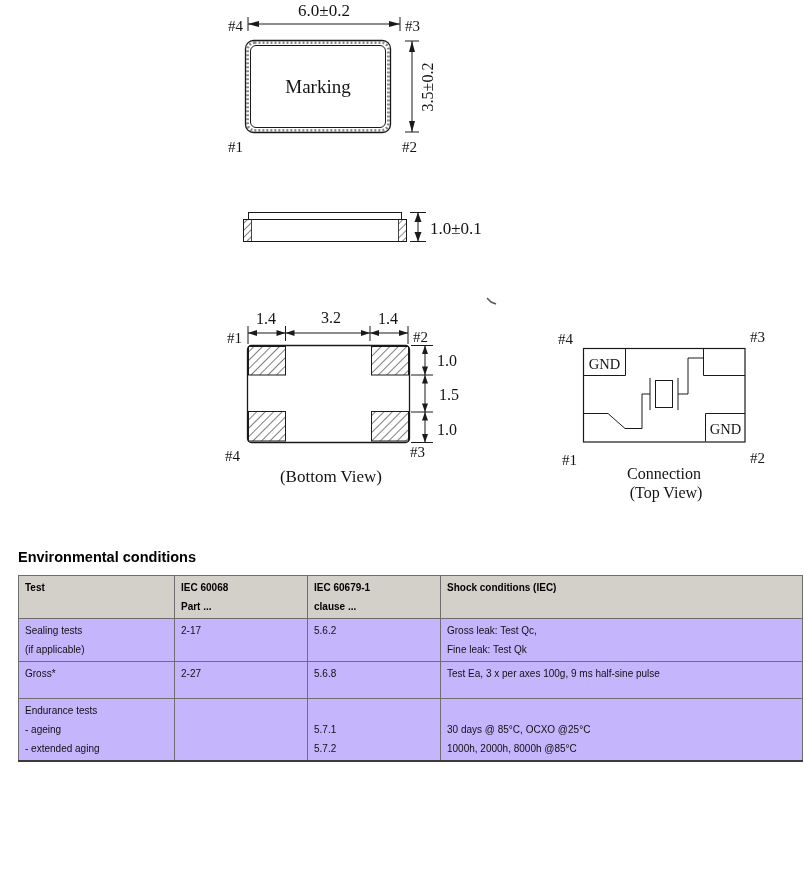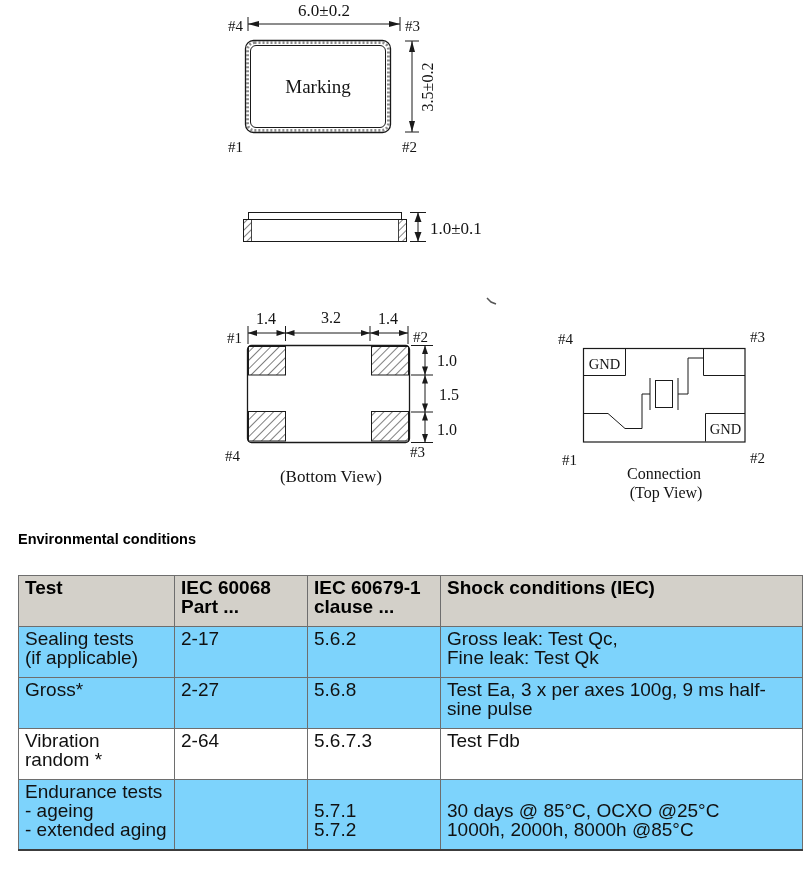--- a/index.html
+++ b/index.html
@@ -12,36 +12,36 @@
   
   svg text {
     font-family:"Liberation Serif","DejaVu Serif",serif;
     fill:#141414;
   }
   svg .ln { stroke:#1a1a1a; stroke-width:1; fill:none; }
   svg .thick { stroke:#1a1a1a; stroke-width:1.3; fill:#ffffff; }
   svg .arr { fill:#1a1a1a; stroke:none; }
   
   .section-title {
-    left:18px; top:531px; font-size:14.5px; font-weight:bold; color:#000;
+    left:18px; top:549px; font-size:14.5px; font-weight:bold; color:#000;
   }
   table.env {
     position:absolute; left:18px; top:575px; width:784px;
     border-collapse:collapse; table-layout:fixed;
     border:1px solid #6e6e6e; border-bottom:2px solid #3c3c3c;
   }
   table.env th, table.env td {
     border:1px solid #6e6e6e; vertical-align:top;
-    padding:2px 6px 10px 6px; font-size:19px; line-height:19px;
+    padding:2px 6px 2px 6px; font-size:10px; line-height:19px;
     white-space:pre-wrap; overflow:hidden;
   }
   table.env th {
     text-align:left; background:#d3d0c9; font-weight:bold; color:#000;
   }
-  tr.beige td { background:#7dd3fc; }
+  tr.beige td { background:#c4b5fd; }
   tr.white td { background:#ffffff; }
   .cell-center { text-align:left; }
 </style>
 </head>
 <body>
 
 <svg class="abs" style="left:185px; top:0px;" width="280" height="165" viewBox="0 0 280 165">
 
   <line class="ln" x1="63" y1="17" x2="63" y2="31"></line>
   <line class="ln" x1="215" y1="17" x2="215" y2="31"></line>
@@ -195,26 +195,20 @@
       <td class="cell-center">5.6.2</td>
       <td>Gross leak: Test Qc,
 Fine leak: Test Qk</td>
     </tr>
     <tr class="beige" style="height:37px">
       <td>Gross*</td>
       <td class="cell-center">2-27</td>
       <td class="cell-center">5.6.8</td>
       <td>Test Ea, 3 x per axes 100g, 9 ms half-sine pulse</td>
     </tr>
-    <tr class="white" style="height:41px">
-      <td>Vibration random *</td>
-      <td class="cell-center">2-64</td>
-      <td class="cell-center">5.6.7.3</td>
-      <td>Test Fdb</td>
-    </tr>
     <tr class="beige" style="height:58px">
       <td>Endurance tests
 - ageing
 - extended aging</td>
       <td class="cell-center"></td>
       <td class="cell-center">
 5.7.1
 5.7.2</td>
       <td>
 30 days @ 85°C, OCXO @25°C

